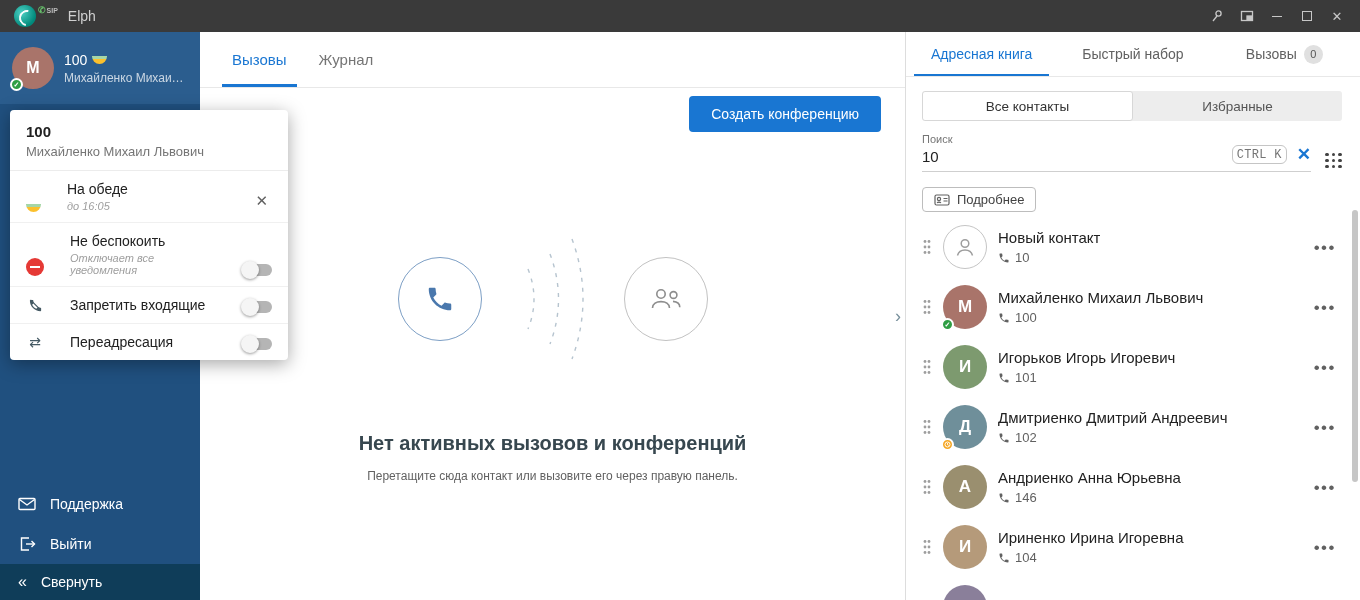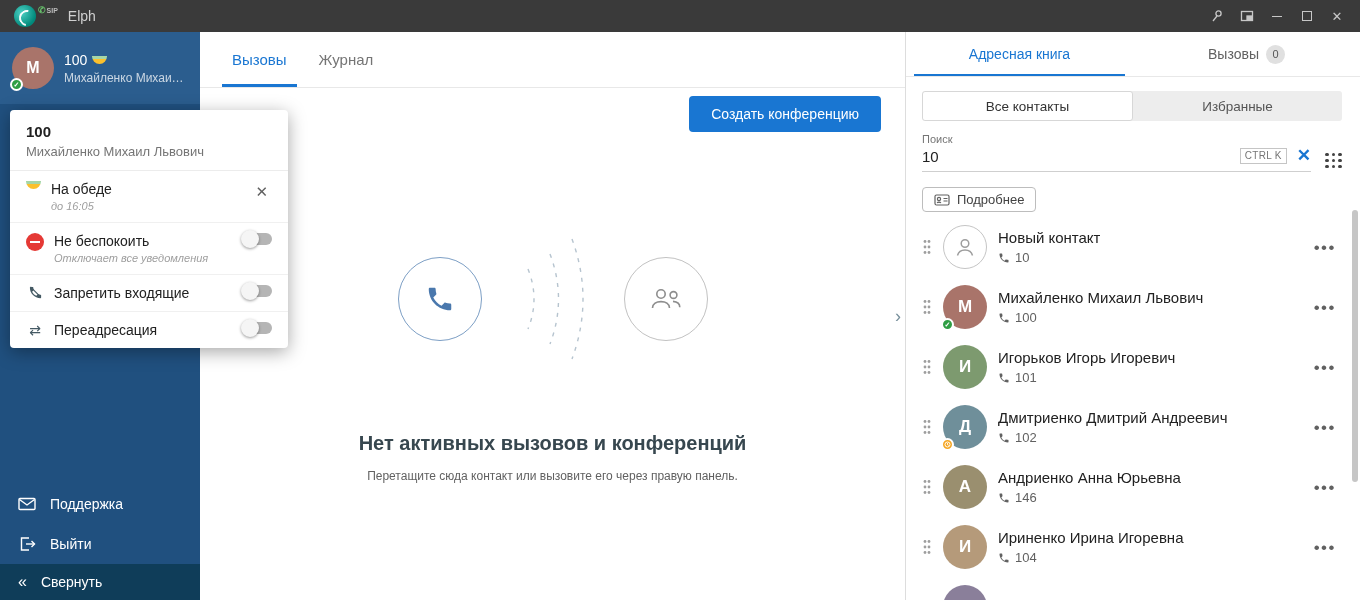--- a/index.html
+++ b/index.html
@@ -39,21 +39,21 @@
   .sb-item { display:flex; align-items:center; gap:14px; color:#fff; font-size:14px; padding:12px 18px; cursor:pointer; }
   .sb-icon { width:18px; display:flex; align-items:center; justify-content:center; }
   .collapse-bar { background:#0f3d59; height:36px; display:flex; align-items:center; gap:14px; color:#fff; font-size:14px; padding:0 18px; cursor:pointer; }
   .chev-double { font-size:16px; line-height:1; }
 
   
   .status-popup { position:absolute; left:10px; top:110px; width:278px; background:#fff; border-radius:4px; box-shadow:0 4px 18px rgba(0,0,0,.35); z-index:60; overflow:hidden; }
   .sp-header { padding:13px 16px 11px; border-bottom:1px solid #ececec; }
   .sp-ext { font-size:15px; font-weight:bold; color:#212121; }
   .sp-name { font-size:13px; color:#757575; margin-top:4px; }
-  .sp-row { display:flex; align-items:flex-start; gap:10px; padding:10px 16px; border-bottom:1px solid #f0f0f0; }
+  .sp-row { display:flex; align-items:flex-end; gap:26px; padding:10px 16px; border-bottom:1px solid #f0f0f0; }
   .sp-row:last-child { border-bottom:none; }
   .sp-main { flex:1; min-width:0; }
   .sp-label { font-size:14px; color:#212121; }
   .sp-sub { font-size:11px; color:#9e9e9e; margin-top:3px;font-style:italic; }
   .sp-close { color:#616161; font-size:15px; cursor:pointer; padding:2px 4px; }
   .dnd-icon { width:18px; height:18px; border-radius:50%; background:#e53935; position:relative; flex-shrink:0; }
   .dnd-icon::after { content:''; position:absolute; left:4px; top:8px; width:10px; height:2px; background:#fff; }
   .sp-ico { width:18px; display:flex; align-items:center; justify-content:center; color:#455a64; flex-shrink:0; }
   .fwd-glyph { font-size:14px; color:#455a64; }
   .toggle { width:30px; height:12px; background:#b5b5b5; border-radius:6px; position:relative; flex-shrink:0; cursor:pointer; }
@@ -86,21 +86,21 @@
   .count-badge { background:#e0e0e0; color:#555; width:19px; height:19px; border-radius:50%; display:flex; align-items:center; justify-content:center; font-size:11px; }
   .rp-content { flex:1; overflow:hidden; display:flex; flex-direction:column; padding:14px 18px 0 16px; }
   .segmented { display:flex; background:#ededed; border-radius:3px; overflow:hidden; flex-shrink:0; }
   .seg { flex:1; height:30px; display:flex; align-items:center; justify-content:center; font-size:13.5px; color:#555; cursor:pointer; }
   .seg.selected { background:#fff; border:1px solid #d7d7d7; border-radius:3px; color:#333; }
   .search-row { margin-top:12px; display:flex; align-items:flex-end; gap:14px; flex-shrink:0; }
   .search-field { flex:1; border-bottom:1px solid #cfcfcf; padding-bottom:6px; position:relative; cursor:text; }
   .search-label { font-size:11px; color:#757575; }
   .search-value { font-size:15px; color:#212121; margin-top:3px; }
   .search-icons { position:absolute; right:0; bottom:7px; display:flex; align-items:center; gap:10px; }
-  .kbd { border:1px solid #c5c5c5; border-radius:0; font-size:10px; color:#757575; padding:1.5px 4px; letter-spacing:.3px; }
+  .kbd { border:1px solid #c5c5c5; border-radius:6px; font-size:12px; color:#757575; padding:1.5px 4px; letter-spacing:.3px;font-family:Liberation Mono, monospace; }
   .clear-x { color:#1976d2; font-size:17px; font-weight:bold; line-height:1; cursor:pointer; }
   .apps-icon { display:grid; grid-template-columns:repeat(3,4px); grid-gap:2.5px; padding-bottom:4px; cursor:pointer; }
   .apps-icon i { width:3.5px; height:3.5px; border-radius:50%; background:#424242; }
   .details-chip { margin-top:15px; align-self:flex-start; display:inline-flex; align-items:center; gap:7px; border:1px solid #bdbdbd; border-radius:4px; padding:4px 11px; font-size:13px; color:#424242; cursor:pointer; flex-shrink:0; }
   .contact-list { margin-top:5px; overflow:hidden; }
   .contact-row { display:flex; align-items:center; height:60px; gap:11px; }
   .drag-handle { width:10px; display:flex; justify-content:center; cursor:grab; flex-shrink:0; }
   .c-avatar { width:44px; height:44px; font-size:17px; }
   .av-ph { border:1.5px solid #c5c5c5; background:#fff; }
   .av2 { background:#a9746a; } .av3 { background:#7d9a6f; } .av4 { background:#6f8f9a; }
@@ -232,20 +232,23 @@
       </div>
       <span class="panel-handle"><span>›</span></span>
     </main>
 
     <section class="right-panel">
       <div class="rp-tabs">
         <div class="rp-tab active">
             <span>Адресная книга</span>
           </div>
         <div class="rp-tab">
+            <span>Быстрый набор</span>
+          </div>
+        <div class="rp-tab">
           <span>Вызовы</span>
           <span class="count-badge">0</span>
         </div>
       </div>
 
       <div class="rp-content">
         <div class="segmented">
           <div class="seg selected">Все контакты</div>
           <div class="seg">Избранные</div>
         </div>

